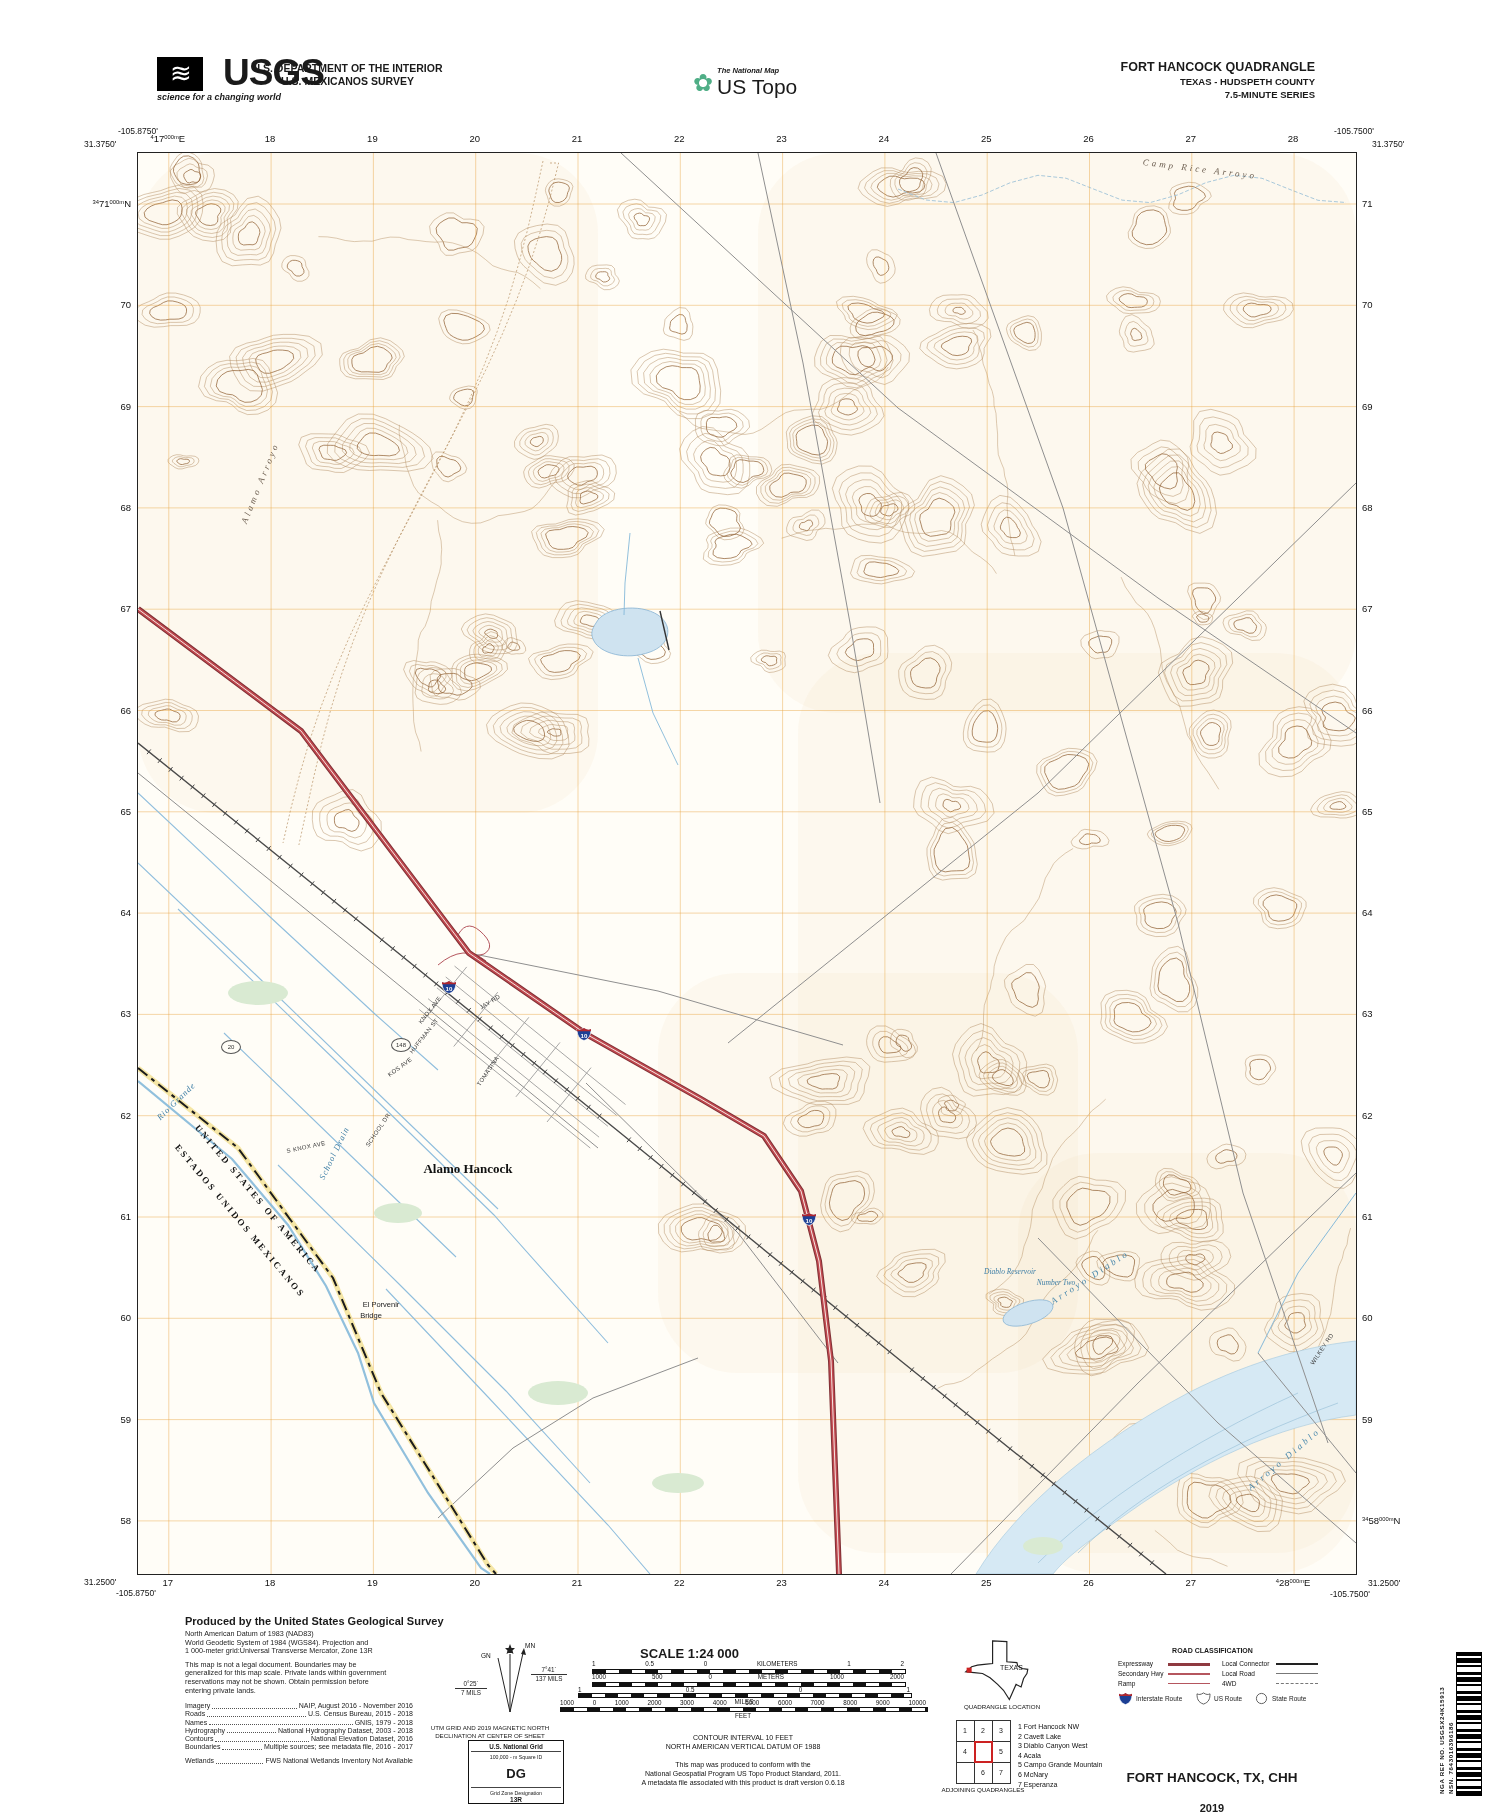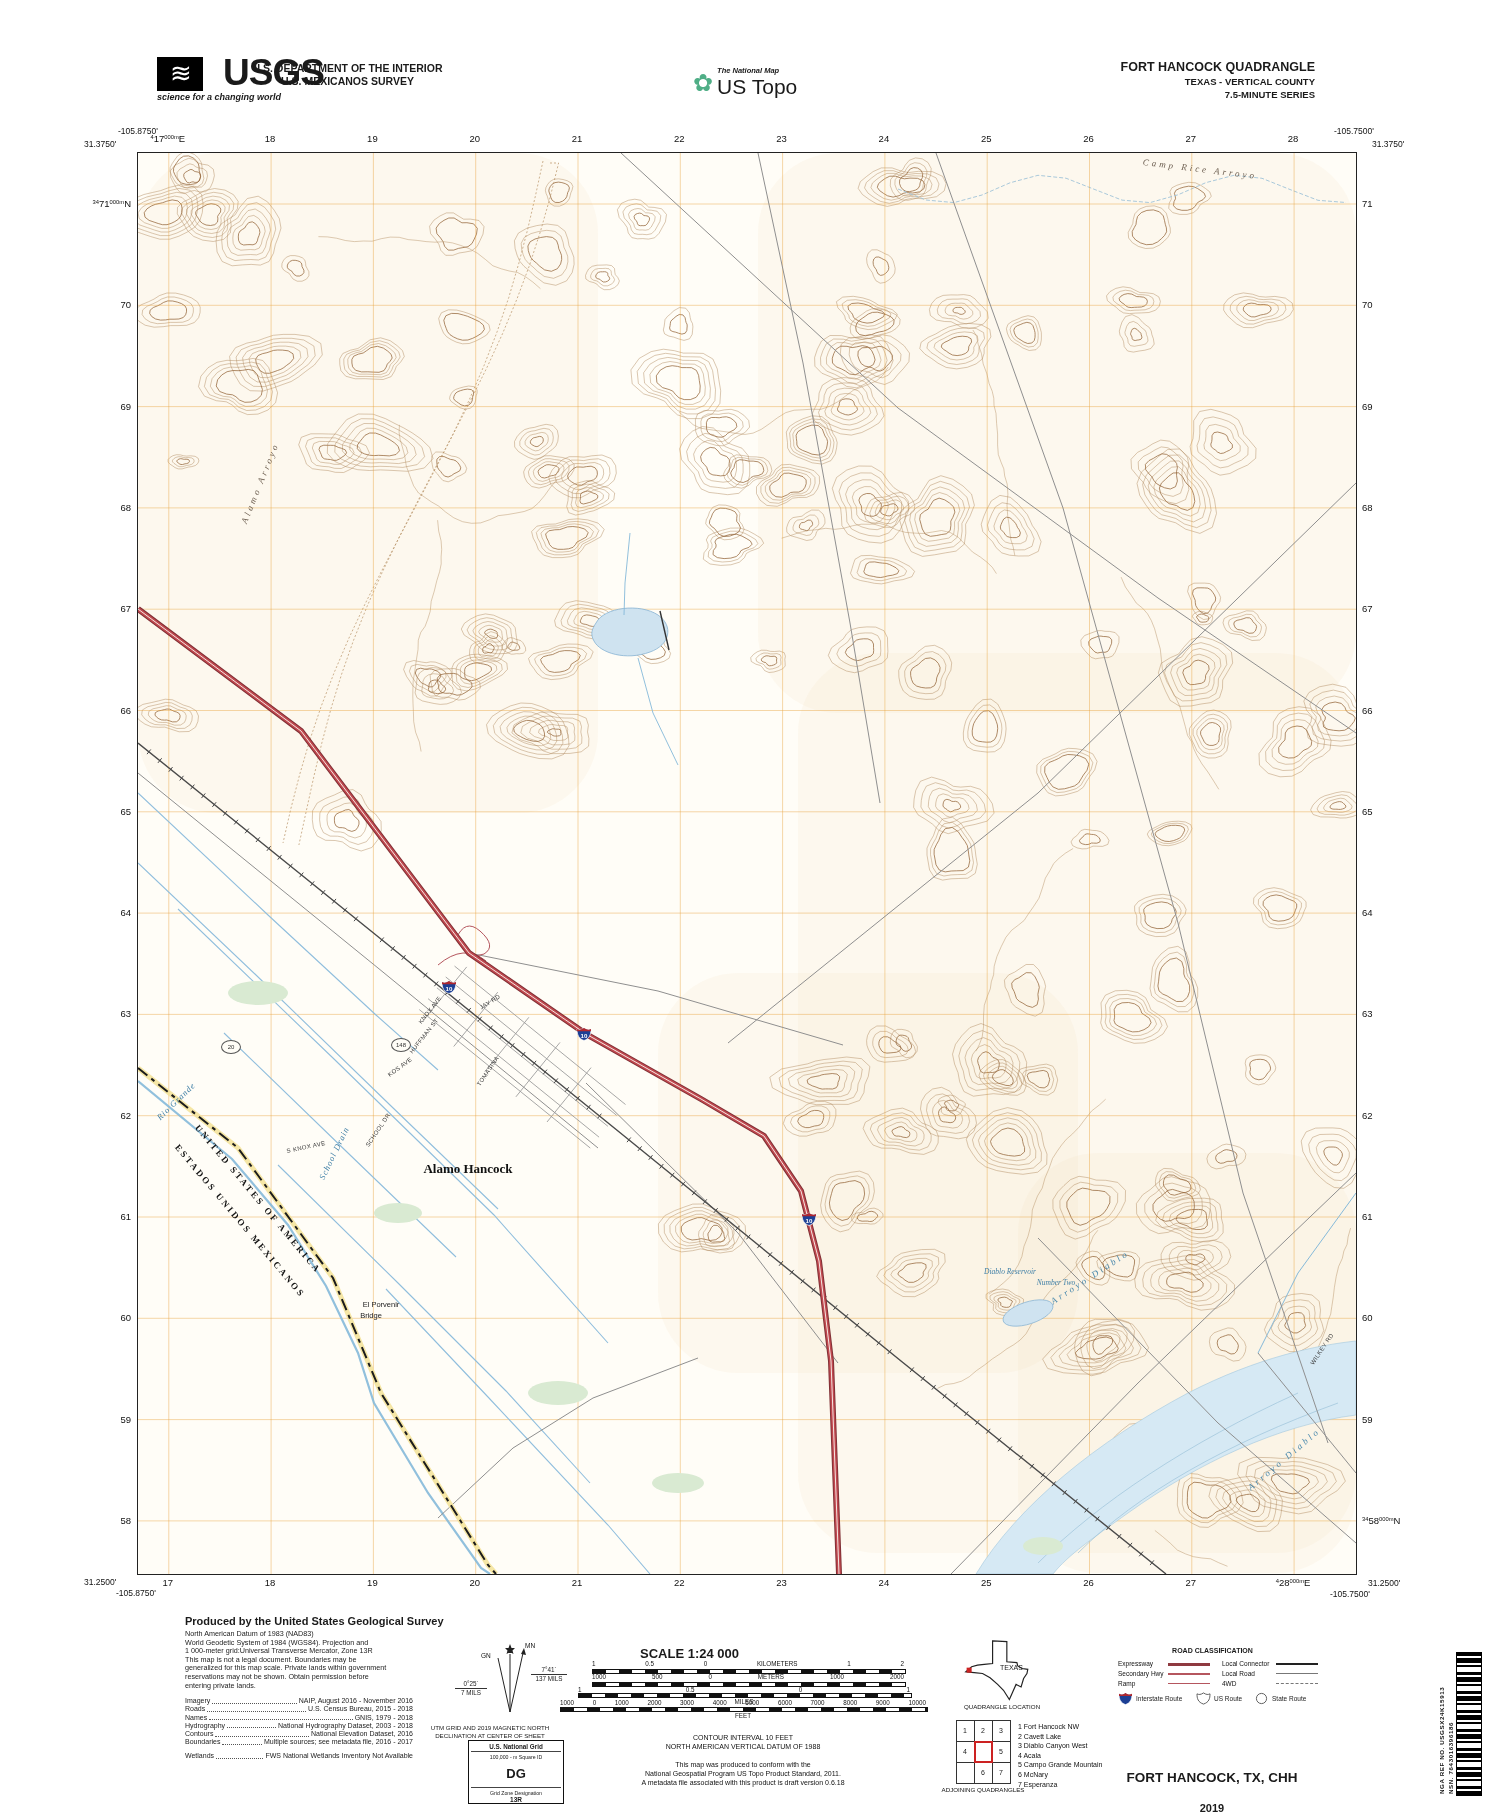--- a/index.html
+++ b/index.html
@@ -97,21 +97,21 @@
       <span id="ustopo-flower">✿</span>
       <span>
         <div id="ustopo-small">The National Map</div>
         <div id="ustopo-big">US Topo</div>
       </span>
     </div>
   </div>
 
   <div class="abs" id="quad-title" style="left:1115px;top:60px;width:200px">
     <div class="t1">FORT HANCOCK QUADRANGLE</div>
-    <div class="t2">TEXAS - VERTICAL COUNTY</div>
+    <div class="t2">TEXAS - HUDSPETH COUNTY</div>
     <div class="t3">7.5-MINUTE SERIES</div>
   </div>
 
   <span class="corner" style="left:118px;top:126px">-105.8750'</span>
   <span class="corner" style="left:84px;top:139px">31.3750'</span>
   <span class="corner" style="left:1334px;top:126px">-105.7500'</span>
   <span class="corner" style="left:1372px;top:139px">31.3750'</span>
   <span class="corner" style="left:84px;top:1577px">31.2500'</span>
   <span class="corner" style="left:116px;top:1588px">-105.8750'</span>
   <span class="corner" style="left:1368px;top:1578px">31.2500'</span>
@@ -879,21 +879,21 @@
       <div class="gridnum" style="left: 1362px; top: 1514.9px;"><span class="gsup">34</span>58<span class="gsup">000m</span>N</div>
     </div>
 
   <div class="abs" style="left:185px;top:1615px">
     <div class="f-title">Produced by the United States Geological Survey</div>
     <div style="margin-top:3px">
       <div class="f-line">North American Datum of 1983 (NAD83)</div>
       <div class="f-line">World Geodetic System of 1984 (WGS84).  Projection and</div>
       <div class="f-line">1 000-meter grid:Universal Transverse Mercator, Zone 13R</div>
     </div>
-    <div style="">
+    <div style="margin-top:5px">
       <div class="f-line">This map is not a legal document. Boundaries may be</div>
       <div class="f-line">generalized for this map scale. Private lands within government</div>
       <div class="f-line">reservations may not be shown. Obtain permission before</div>
       <div class="f-line">entering private lands.</div>
     </div>
     <div id="sources" style="margin-top:7px">
         <div class="src-row">
           <span>Imagery</span>
           <span class="src-dots"></span>
           <span style="text-align: right;">NAIP, August 2016 - November 2016</span>

